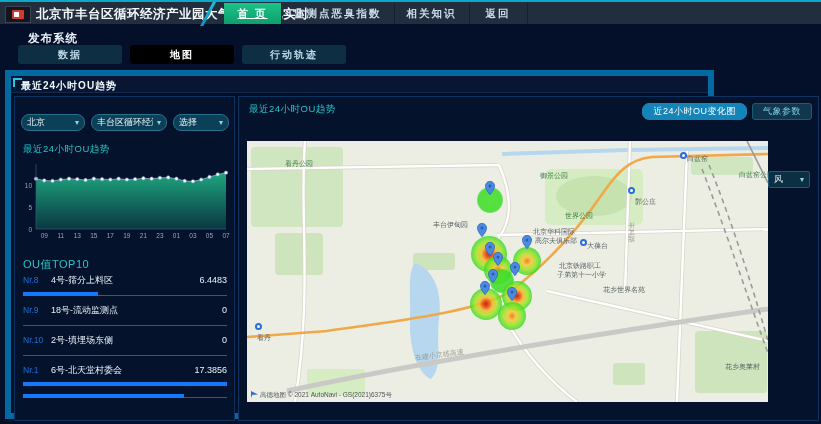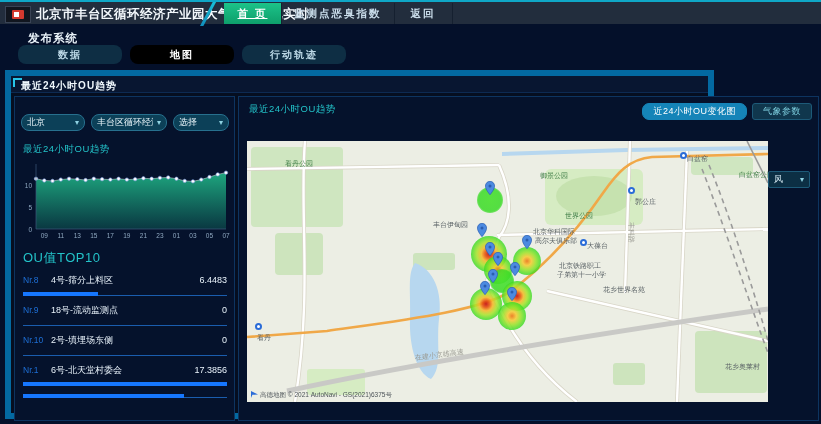--- a/index.html
+++ b/index.html
@@ -20,21 +20,21 @@
     background:linear-gradient(#19c2d8,#0f86b8); transform:rotate(28deg); }
   .nav { position:absolute; left:224px; top:1px; height:21px; display:flex; align-items:stretch; }
   .nav-item { min-width:58px; padding:0 12px; display:flex; align-items:center; justify-content:center;
     font-size:10.5px; font-weight:bold; color:#c9dcea; letter-spacing:2px; border-right:1px solid #152030; cursor:pointer; }
   .nav-item.active { background:linear-gradient(#1cc389,#0e9f6b); color:#fff;text-decoration:underline; }
 
   
   .publish-label { position:absolute; left:28px; top:31px; font-size:11.5px; font-weight:bold; color:#e8f1f8; letter-spacing:1px; }
   .ptabs { position:absolute; left:18px; top:45px; display:flex; gap:8px; }
   .ptab { width:104px; height:19px; display:flex; align-items:center; justify-content:center;
-    background:#0e2e44; color:#bcd8e6; font-size:10px; font-weight:bold; letter-spacing:2px; cursor:pointer; border-radius:8px; }
+    background:#0e2e44; color:#bcd8e6; font-size:10px; font-weight:bold; letter-spacing:2px; cursor:pointer; border-radius:3px; }
   .ptab.active { background:#000000; color:#fff; }
 
   
   .outer { position:absolute; left:5px; top:70px; width:709px; height:349px;
     border:6px solid #0369a1; background:#050e20; }
   .outer-title { position:absolute; left:0; top:0; width:100%; height:17px; background:#081631;
     border-bottom:1px solid #0d2a52; }
   .outer-title::before { content:''; position:absolute; left:2px; top:2px; width:7px; height:7px;
     border-left:2px solid #27c5e8; border-top:2px solid #27c5e8; }
   .outer-title-text { position:absolute; left:10px; top:3px; font-size:10px; font-weight:bold; color:#eef6fb; letter-spacing:1px; }
@@ -42,21 +42,21 @@
   
   .lpanel { position:absolute; left:3px; top:20px; width:221px; height:325px; border:1px solid #0d3460; background:#05122c; }
   .filters { position:absolute; left:6px; top:17px; display:flex; gap:6px; }
   .fselect { height:17px; background:#0c4058; border:1px solid #27708e; border-radius:8px;
     display:flex; align-items:center; justify-content:space-between; padding:0 5px; cursor:pointer; }
   .fselect .fval { font-size:9px; color:#eaf5fa; white-space:nowrap; overflow:hidden; }
   .fselect .chev { font-size:8px; color:#8fd2e2; margin-left:4px; }
   .f0{width:64px}.f1{width:76px}.f2{width:56px}
   .sub-title { position:absolute; left:8px; top:46px; font-size:9.5px; color:#23c3c9; letter-spacing:.5px; }
   .chart-wrap { position:absolute; left:4px; top:60px; width:212px; height:88px; }
-  .top-title { position:absolute; left:8px; top:152px; font-size:13px; color:#23c3c9; letter-spacing:.5px; }
+  .top-title { position:absolute; left:8px; top:160px; font-size:11px; color:#23c3c9; letter-spacing:.5px; }
   .top-list { position:absolute; left:8px; top:172px; width:204px; }
   .top-row { position:relative; height:30px; cursor:pointer; }
   .top-line1 { display:flex; align-items:baseline; padding-top:5px; }
   .trank { font-size:8.5px; color:#1e6fd6; width:28px; flex:none; }
   .tlabel { font-size:9px; color:#e9f3fb; flex:1; white-space:nowrap; overflow:hidden; }
   .tvalue { font-size:9px; color:#e9f3fb; text-align:right; flex:none; }
   .tbar { position:relative; height:4px; margin-top:5px; }
   .tbar::after { content:''; position:absolute; left:0; right:0; bottom:0; height:1px; background:#1a5dae; }
   .tfill { position:absolute; bottom:0; left:0; height:4px; background:#1677ff; z-index:1; }
 
@@ -97,20 +97,21 @@
 
   <div class="topbar">
     <div class="logo">
         <div class="logo-glyph"></div>
       </div>
     <div class="app-title">北京市丰台区循环经济产业园大气恶臭状况实时</div>
     <div class="slash"></div>
     <div class="nav" id="nav">
         <div class="nav-item active">首 页</div>
         <div class="nav-item">监测点恶臭指数</div>
+        <div class="nav-item">相关知识</div>
         <div class="nav-item">返回</div>
       </div>
   </div>
 
   <div class="publish-label">发布系统</div>
   <div class="ptabs" id="ptabs">
       <div class="ptab">数据</div>
       <div class="ptab active">地图</div>
       <div class="ptab">行动轨迹</div>
     </div>

